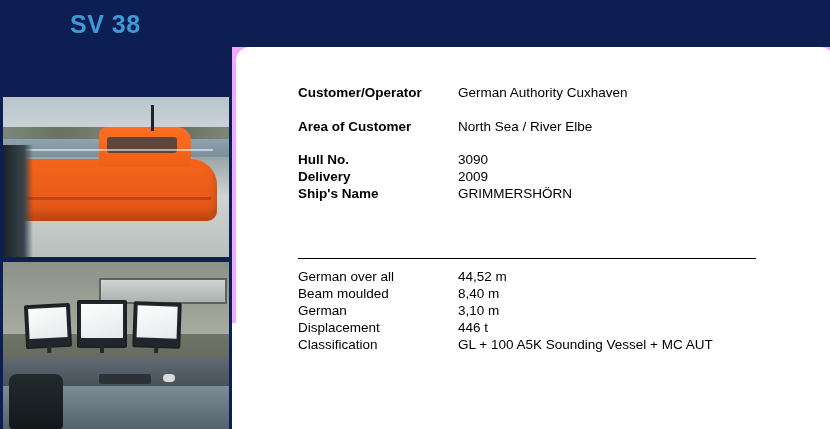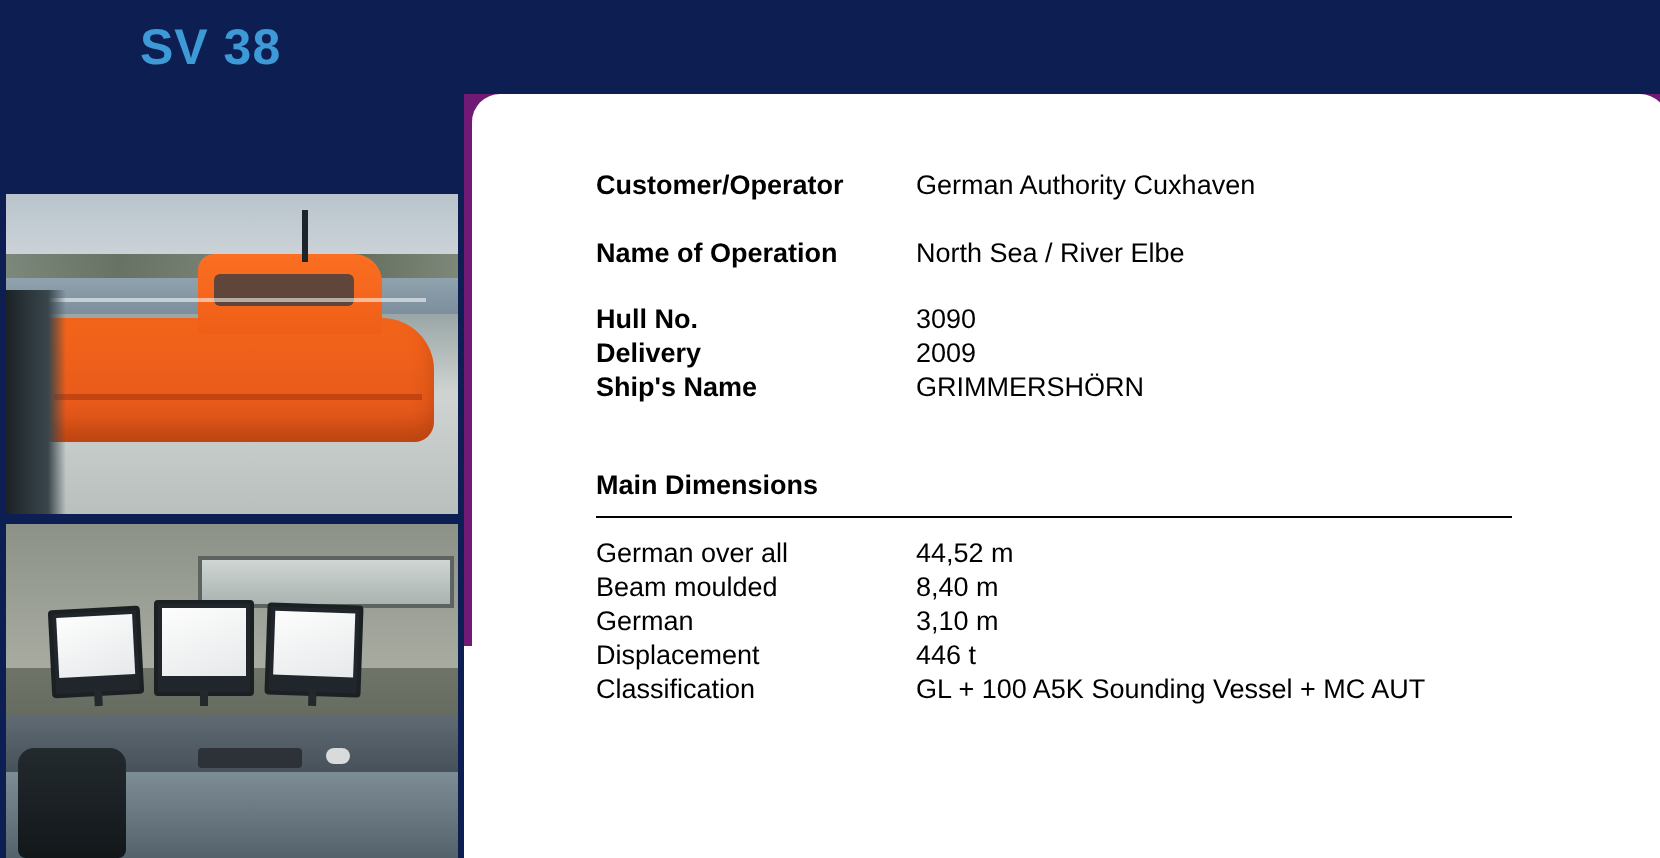--- a/index.html
+++ b/index.html
@@ -5,21 +5,21 @@
   * { box-sizing: border-box; margin: 0; padding: 0; }
   html, body {
     width: 830px; height: 429px;
     background: #ffffff;
     font-family: "Liberation Sans", sans-serif;
     overflow: hidden;
   }
   .page {
     position: relative;
     width: 830px; height: 323px;
-    background: #701a75;
+    background: #f0abfc;
   }
 
   
   .header {
     position: absolute;
     left: 0; top: 0;
     width: 830px; height: 47px;
     background: #0d1f52;
   }
   .header-code {
@@ -261,38 +261,37 @@
 
   </div>
 
   <div class="content">
 
     <div class="row" style="top:38px">
       <span class="label">Customer/Operator</span>
       <span class="value">German Authority Cuxhaven</span>
     </div>
     <div class="row" style="top:72px">
-      <span class="label">Name of Operation</span>
+      <span class="label">Area of Customer</span>
       <span class="value">North Sea / River Elbe</span>
     </div>
 
     <div class="row" style="top:105px">
       <span class="label">Hull No.</span>
       <span class="value">3090</span>
     </div>
     <div class="row" style="top:122px">
       <span class="label">Delivery</span>
       <span class="value">2009</span>
     </div>
     <div class="row" style="top:139px">
       <span class="label">Ship's Name</span>
       <span class="value">GRIMMERSHÖRN</span>
     </div>
 
-    <div class="section-title">Main Dimensions</div>
     <div class="rule"></div>
 
     <div class="row" style="top:222px">
       <span class="label reg">German over all</span>
       <span class="value reg">44,52 m</span>
     </div>
     <div class="row" style="top:239px">
       <span class="label reg">Beam moulded</span>
       <span class="value reg">8,40 m</span>
     </div>

